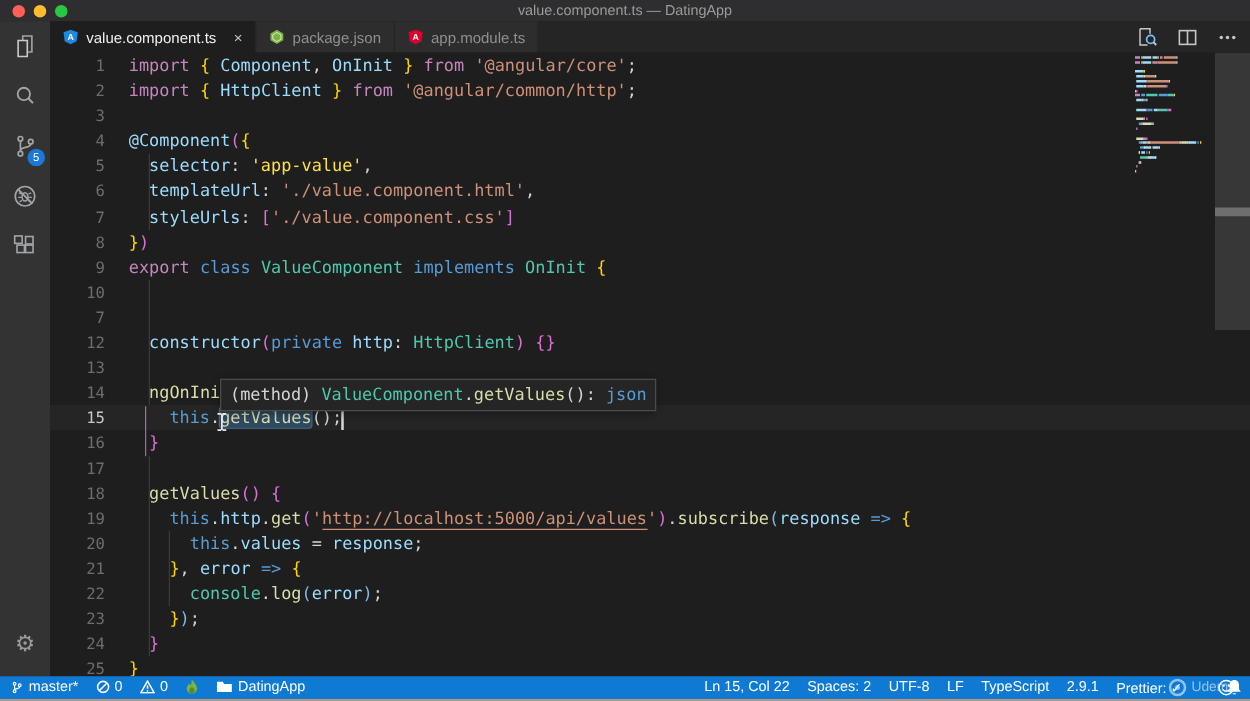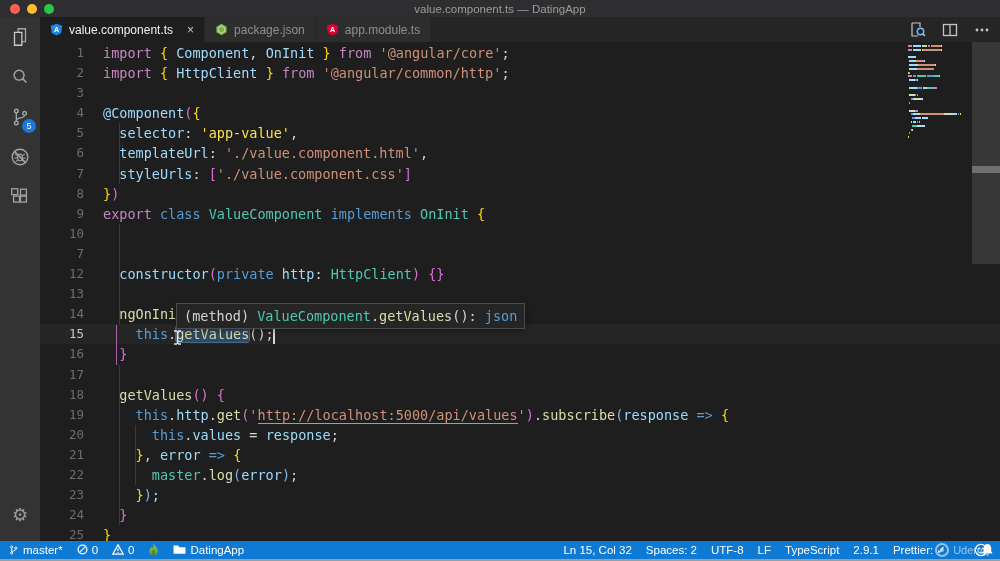--- a/index.html
+++ b/index.html
@@ -218,21 +218,21 @@
         <div class="line"><span class="ln">12</span><span class="codetxt"><span style="color:#D4D4D4">  </span><span style="color:#9CDCFE">constructor</span><span style="color:#DA70D6">(</span><span style="color:#569CD6">private</span><span style="color:#D4D4D4"> </span><span style="color:#9CDCFE">http</span><span style="color:#D4D4D4">: </span><span style="color:#4EC9B0">HttpClient</span><span style="color:#DA70D6">)</span><span style="color:#D4D4D4"> </span><span style="color:#DA70D6">{}</span></span></div>
         <div class="line"><span class="ln">13</span><span class="codetxt"></span></div>
         <div class="line"><span class="ln">14</span><span class="codetxt"><span style="color:#D4D4D4">  </span><span style="color:#DCDCAA">ngOnInit</span><span style="color:#DA70D6">(</span><span style="color:#DA70D6">)</span><span style="color:#D4D4D4"> </span><span style="color:#DA70D6">{</span></span></div>
         <div class="line current"><span class="ln">15</span><span class="codetxt"><span style="color:#D4D4D4">    </span><span style="color:#569CD6">this</span><span style="color:#D4D4D4">.</span><span class="tok-hl" style="color:#DCDCAA">getValues</span><span style="color:#D4D4D4">(</span><span style="color:#D4D4D4">)</span><span style="color:#D4D4D4">;</span></span></div>
         <div class="line"><span class="ln">16</span><span class="codetxt"><span style="color:#D4D4D4">  </span><span style="color:#DA70D6">}</span></span></div>
         <div class="line"><span class="ln">17</span><span class="codetxt"></span></div>
         <div class="line"><span class="ln">18</span><span class="codetxt"><span style="color:#D4D4D4">  </span><span style="color:#DCDCAA">getValues</span><span style="color:#DA70D6">(</span><span style="color:#DA70D6">)</span><span style="color:#D4D4D4"> </span><span style="color:#DA70D6">{</span></span></div>
         <div class="line"><span class="ln">19</span><span class="codetxt"><span style="color:#D4D4D4">    </span><span style="color:#569CD6">this</span><span style="color:#D4D4D4">.</span><span style="color:#9CDCFE">http</span><span style="color:#D4D4D4">.</span><span style="color:#DCDCAA">get</span><span style="color:#DA70D6">(</span><span style="color:#CE9178">'</span><span class="tok-u" style="color:#CE9178">http://localhost:5000/api/values</span><span style="color:#CE9178">'</span><span style="color:#DA70D6">)</span><span style="color:#D4D4D4">.</span><span style="color:#DCDCAA">subscribe</span><span style="color:#7FB8E8">(</span><span style="color:#9CDCFE">response</span><span style="color:#D4D4D4"> </span><span style="color:#569CD6">=&gt;</span><span style="color:#D4D4D4"> </span><span style="color:#FFD602">{</span></span></div>
         <div class="line"><span class="ln">20</span><span class="codetxt"><span style="color:#D4D4D4">      </span><span style="color:#569CD6">this</span><span style="color:#D4D4D4">.</span><span style="color:#9CDCFE">values</span><span style="color:#D4D4D4"> </span><span style="color:#D4D4D4">=</span><span style="color:#D4D4D4"> </span><span style="color:#9CDCFE">response</span><span style="color:#D4D4D4">;</span></span></div>
         <div class="line"><span class="ln">21</span><span class="codetxt"><span style="color:#D4D4D4">    </span><span style="color:#FFD602">}</span><span style="color:#D4D4D4">,</span><span style="color:#D4D4D4"> </span><span style="color:#9CDCFE">error</span><span style="color:#D4D4D4"> </span><span style="color:#569CD6">=&gt;</span><span style="color:#D4D4D4"> </span><span style="color:#FFD602">{</span></span></div>
-        <div class="line"><span class="ln">22</span><span class="codetxt"><span style="color:#D4D4D4">      </span><span style="color:#4EC9B0">master</span><span style="color:#D4D4D4">.</span><span style="color:#DCDCAA">log</span><span style="color:#7FB8E8">(</span><span style="color:#9CDCFE">error</span><span style="color:#7FB8E8">)</span><span style="color:#D4D4D4">;</span></span></div>
+        <div class="line"><span class="ln">22</span><span class="codetxt"><span style="color:#D4D4D4">      </span><span style="color:#4EC9B0">console</span><span style="color:#D4D4D4">.</span><span style="color:#DCDCAA">log</span><span style="color:#7FB8E8">(</span><span style="color:#9CDCFE">error</span><span style="color:#7FB8E8">)</span><span style="color:#D4D4D4">;</span></span></div>
         <div class="line"><span class="ln">23</span><span class="codetxt"><span style="color:#D4D4D4">    </span><span style="color:#FFD602">}</span><span style="color:#7FB8E8">)</span><span style="color:#D4D4D4">;</span></span></div>
         <div class="line"><span class="ln">24</span><span class="codetxt"><span style="color:#D4D4D4">  </span><span style="color:#DA70D6">}</span></span></div>
         <div class="line"><span class="ln">25</span><span class="codetxt"><span style="color:#FFD602">}</span></span></div>
       </div>
 
     <div id="hover-tooltip"><span style="color:#D4D4D4">(method) </span><span style="color:#4EC9B0">ValueComponent</span><span style="color:#D4D4D4">.</span><span style="color:#DCDCAA">getValues</span><span style="color:#D4D4D4">(): </span><span style="color:#569CD6">json</span></div>
 
     <div id="caret"></div>
     <svg id="mouse-ibeam" viewBox="0 0 9 15">
       <path d="M1 1 h3 M5 1 h3 M4.5 1 v13 M1 14 h3 M5 14 h3" stroke="#e8e8e8" stroke-width="1.4" fill="none"></path>
@@ -315,21 +315,21 @@
             <svg width="13" height="11" viewBox="0 0 14 12">
               <path d="M0.5 1.5 h5 l1.4 2 h6.6 v7 h-13 z" fill="#fff"></path>
             </svg>
           </span>
           <span>DatingApp</span>
         </span>
       </div>
     <div class="sb-group" id="sb-right-wrap">
       <div class="sb-group" id="sb-right">
           <span class="sb-item">
-            <span>Ln 15, Col 32</span>
+            <span>Ln 15, Col 22</span>
           </span>
           <span class="sb-item">
             <span>Spaces: 2</span>
           </span>
           <span class="sb-item">
             <span>UTF-8</span>
           </span>
           <span class="sb-item">
             <span>LF</span>
           </span>

